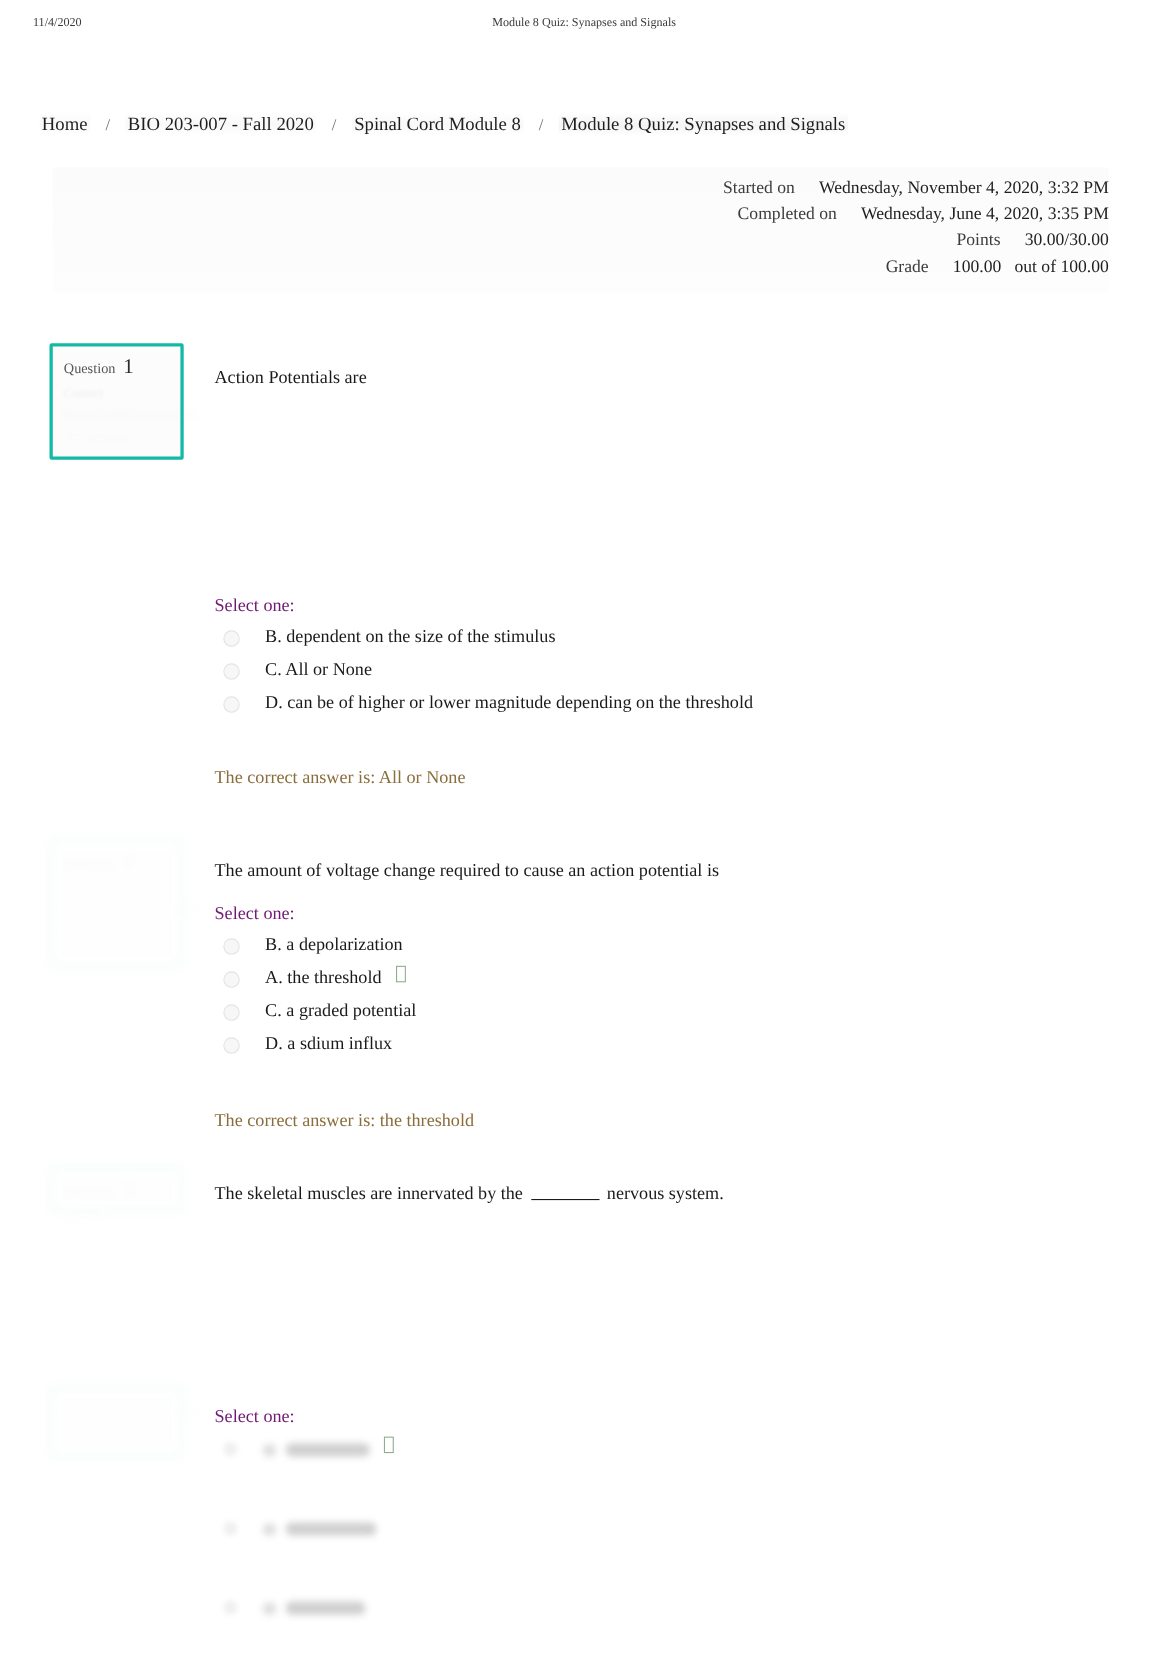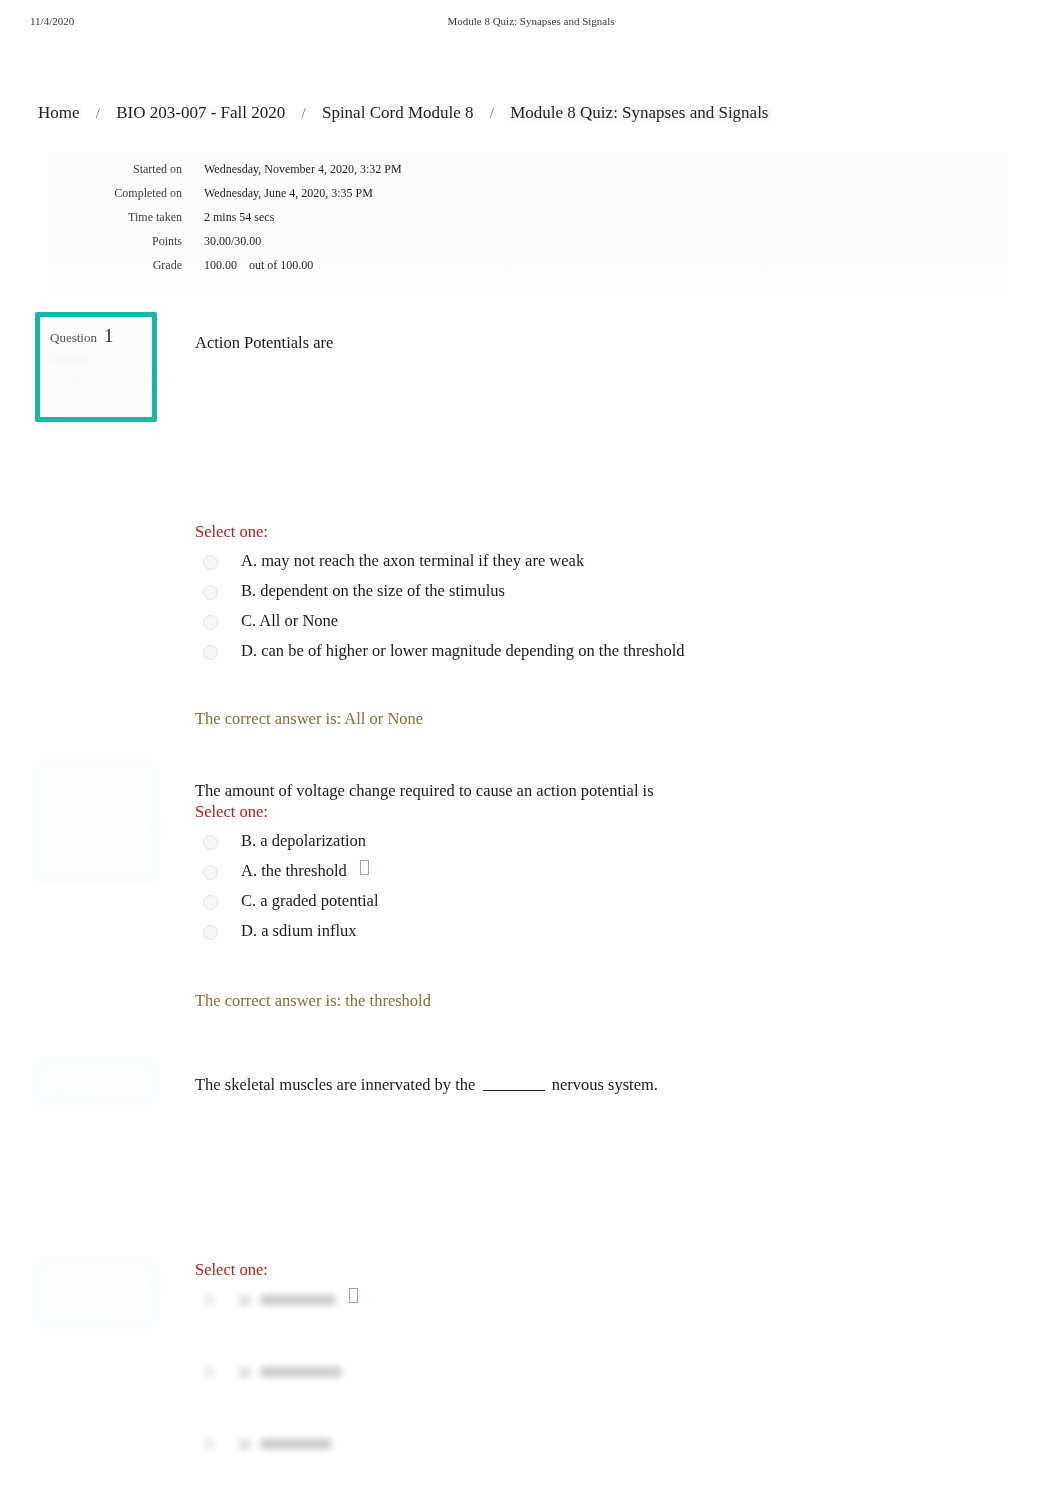--- a/index.html
+++ b/index.html
@@ -77,21 +77,22 @@
     left: 48px;
     width: 960px;
     padding: 10px 0 8px 0;
     background: linear-gradient(180deg, #fbfbfb 0%, #fcfcfc 45%, #fdfdfd 100%);
     border-radius: 2px;
   }
   .summary-row {
     display: flex;
     align-items: baseline;
     height: 24px;
-    font-size: 12px;
+    font-size: 16px;
+    justify-content: flex-end;
   }
   .summary-label {
     width: 134px;
     text-align: right;
     padding-right: 22px;
     color: #3c3c3c;
     white-space: nowrap;
   }
   .summary-value {
     color: #1f1f1f;
@@ -100,24 +101,24 @@
   .summary-value .sep-gap { display: inline-block; width: 12px; }
 
   
   .question {
     position: absolute;
     left: 0;
     width: 1062px;
   }
   .q-info {
     position: absolute;
-    left: 35px;
+    left: 45px;
     width: 122px;
     box-sizing: border-box;
-    border: 5px solid #14b8a6;
+    border: 3px solid #14b8a6;
     background: #fcfcfc;
     border-radius: 2px;
     padding: 8px 10px 10px 10px;
     text-align: left;
   }
   .q-info .q-no {
     font-size: 13px;
     color: #555555;
     white-space: nowrap;
   }
@@ -154,21 +155,22 @@
     text-decoration: none;
     border-bottom: 1px solid #1a1a1a;
     display: inline-block;
     width: 62px;
     height: 13px;
     vertical-align: -1px;
     margin: 0 3px;
   }
   .select-one {
     font-size: 16.5px;
-    color: #b91c1c;
+    color: #701a75;
+    margin-top: 18px;
   }
   .answers {
     margin-top: 8px;
     list-style: none;
     padding: 0;
   }
   .answer {
     position: relative;
     display: flex;
     align-items: flex-start;
@@ -257,24 +259,20 @@
 <section class="summary">
   <div class="summary-row">
     <div class="summary-label">Started on</div>
     <div class="summary-value">Wednesday, November 4, 2020, 3:32 PM</div>
   </div>
   <div class="summary-row">
     <div class="summary-label">Completed on</div>
     <div class="summary-value">Wednesday, June 4, 2020, 3:35 PM</div>
   </div>
   <div class="summary-row">
-    <div class="summary-label">Time taken</div>
-    <div class="summary-value">2 mins 54 secs</div>
-  </div>
-  <div class="summary-row">
     <div class="summary-label">Points</div>
     <div class="summary-value">30.00/30.00</div>
   </div>
   <div class="summary-row">
     <div class="summary-label">Grade</div>
     <div class="summary-value">
       <span>100.00</span><span class="sep-gap"></span><span>out of 100.00</span>
     </div>
   </div>
 </section>
@@ -289,24 +287,20 @@
     <div class="q-flag fade-3">Flag question</div>
   </div>
 
   <div class="q-body" style="top:20px;">
     <div class="q-text">Action Potentials are</div>
   </div>
 
   <div class="q-body" style="top:210px;">
     <div class="select-one">Select one:</div>
     <div class="answers">
-      <div class="answer">
-        <span class="radio"></span>
-        <span class="atext"><span>A.</span> <span>may not reach the axon terminal if they are weak</span></span>
-      </div>
       <div class="answer">
         <span class="radio"></span>
         <span class="atext"><span>B.</span> <span>dependent on the size of the stimulus</span></span>
       </div>
       <div class="answer">
         <span class="radio"></span>
         <span class="atext"><span>C.</span> <span>All or None</span></span>
       </div>
       <div class="answer">
         <span class="radio"></span>

